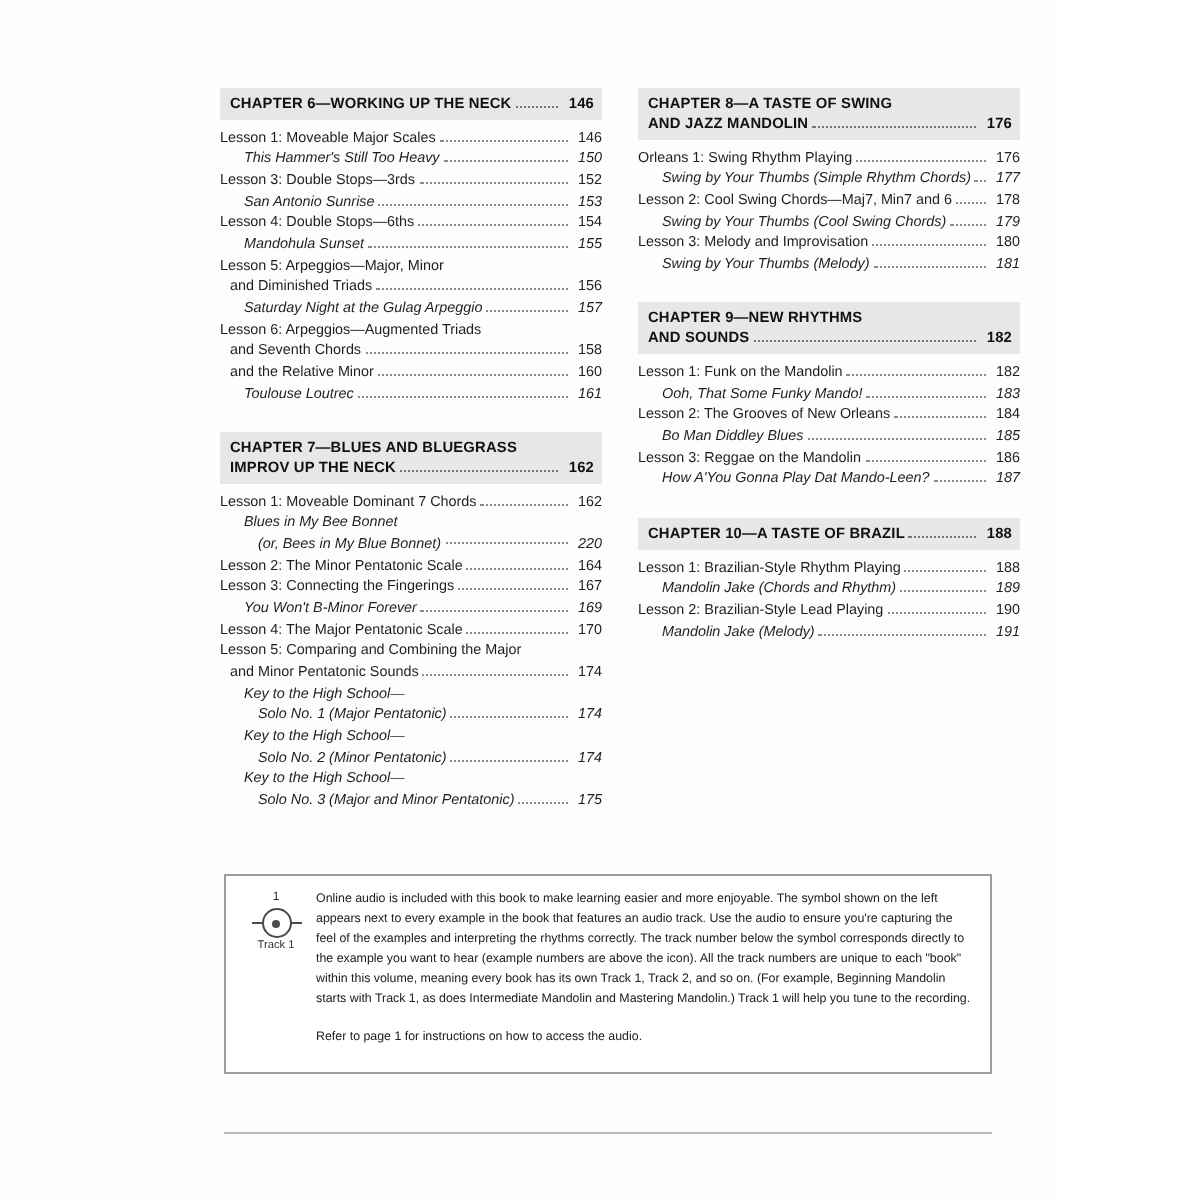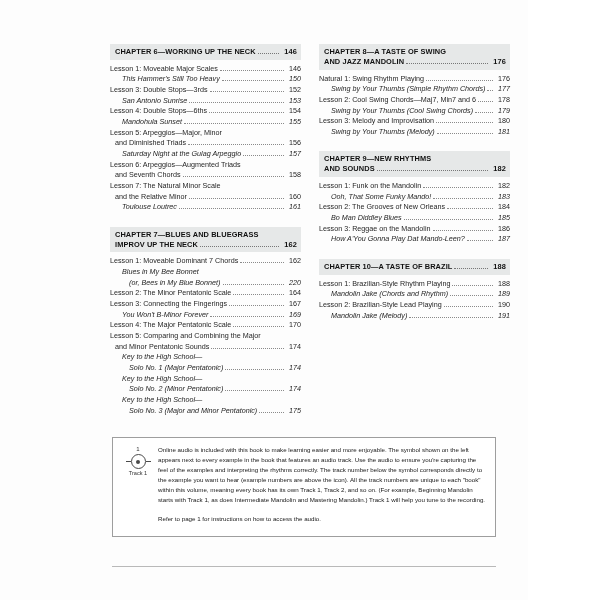--- a/index.html
+++ b/index.html
@@ -100,21 +100,21 @@
     width: 15px;
     text-align: right;
     color: #1f1f1f;
   }
   .entry.nodots .eleader { border-bottom: none; }
   .entry.nopage .epage { visibility: hidden; }
 
   .lvl-lesson { padding-left: 0px; }
   .lvl-cont   { padding-left: 5px; }
   .lvl-song   { padding-left: 12px; font-style: italic; }
-  .lvl-song2  { padding-left: 19px; font-style: italic; }
+  .lvl-song2  { padding-left: 19px; font-style: italic; align-items: center; }
   .lvl-solo   { padding-left: 19px; font-style: italic; }
 
   .gap { height: 14px; }
 
   
   .note-box {
     position: absolute;
     left: 112px;
     top: 437px;
     width: 384px;
@@ -268,25 +268,20 @@
         <div class="entry lvl-lesson nodots nopage">
           <span class="etext">Lesson 6: Arpeggios—Augmented Triads</span>
           <span class="eleader"></span>
           <span class="epage"></span>
         </div>
         <div class="entry lvl-cont">
           <span class="etext">and Seventh Chords</span>
           <span class="eleader"></span>
           <span class="epage">158</span>
         </div>
-        <div class="entry lvl-lesson nodots nopage">
-          <span class="etext">Lesson 7: The Natural Minor Scale</span>
-          <span class="eleader"></span>
-          <span class="epage"></span>
-        </div>
         <div class="entry lvl-cont">
           <span class="etext">and the Relative Minor</span>
           <span class="eleader"></span>
           <span class="epage">160</span>
         </div>
         <div class="entry lvl-song">
           <span class="etext">Toulouse Loutrec</span>
           <span class="eleader"></span>
           <span class="epage">161</span>
         </div>
@@ -386,21 +381,21 @@
             <span class="leader"></span>
             <span class="ch-page"></span>
           </div>
           <div class="chline indent">
             <span class="ch-title">AND JAZZ MANDOLIN</span>
             <span class="leader"></span>
             <span class="ch-page">176</span>
           </div>
         </div>
         <div class="entry lvl-lesson">
-          <span class="etext">Natural 1: Swing Rhythm Playing</span>
+          <span class="etext">Orleans 1: Swing Rhythm Playing</span>
           <span class="eleader"></span>
           <span class="epage">176</span>
         </div>
         <div class="entry lvl-song">
           <span class="etext">Swing by Your Thumbs (Simple Rhythm Chords)</span>
           <span class="eleader"></span>
           <span class="epage">177</span>
         </div>
         <div class="entry lvl-lesson">
           <span class="etext">Lesson 2: Cool Swing Chords—Maj7, Min7 and 6</span>

